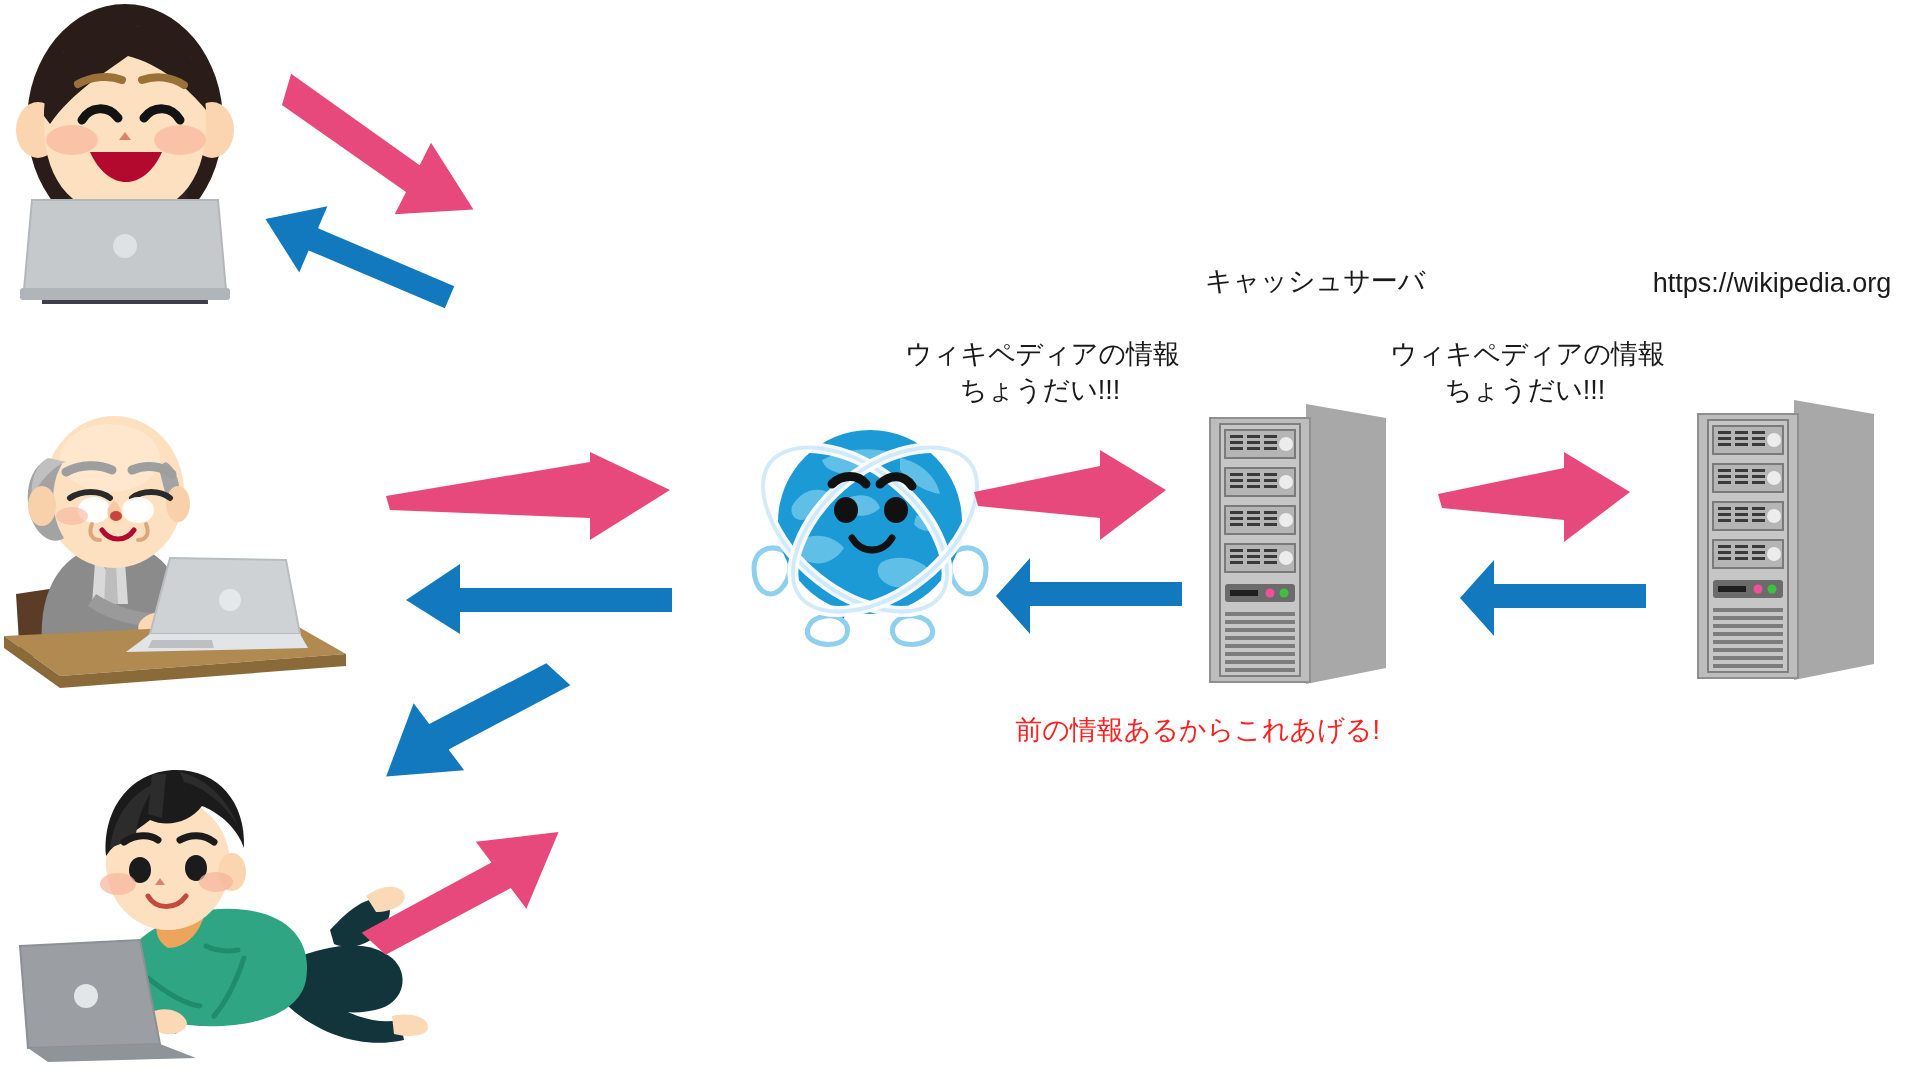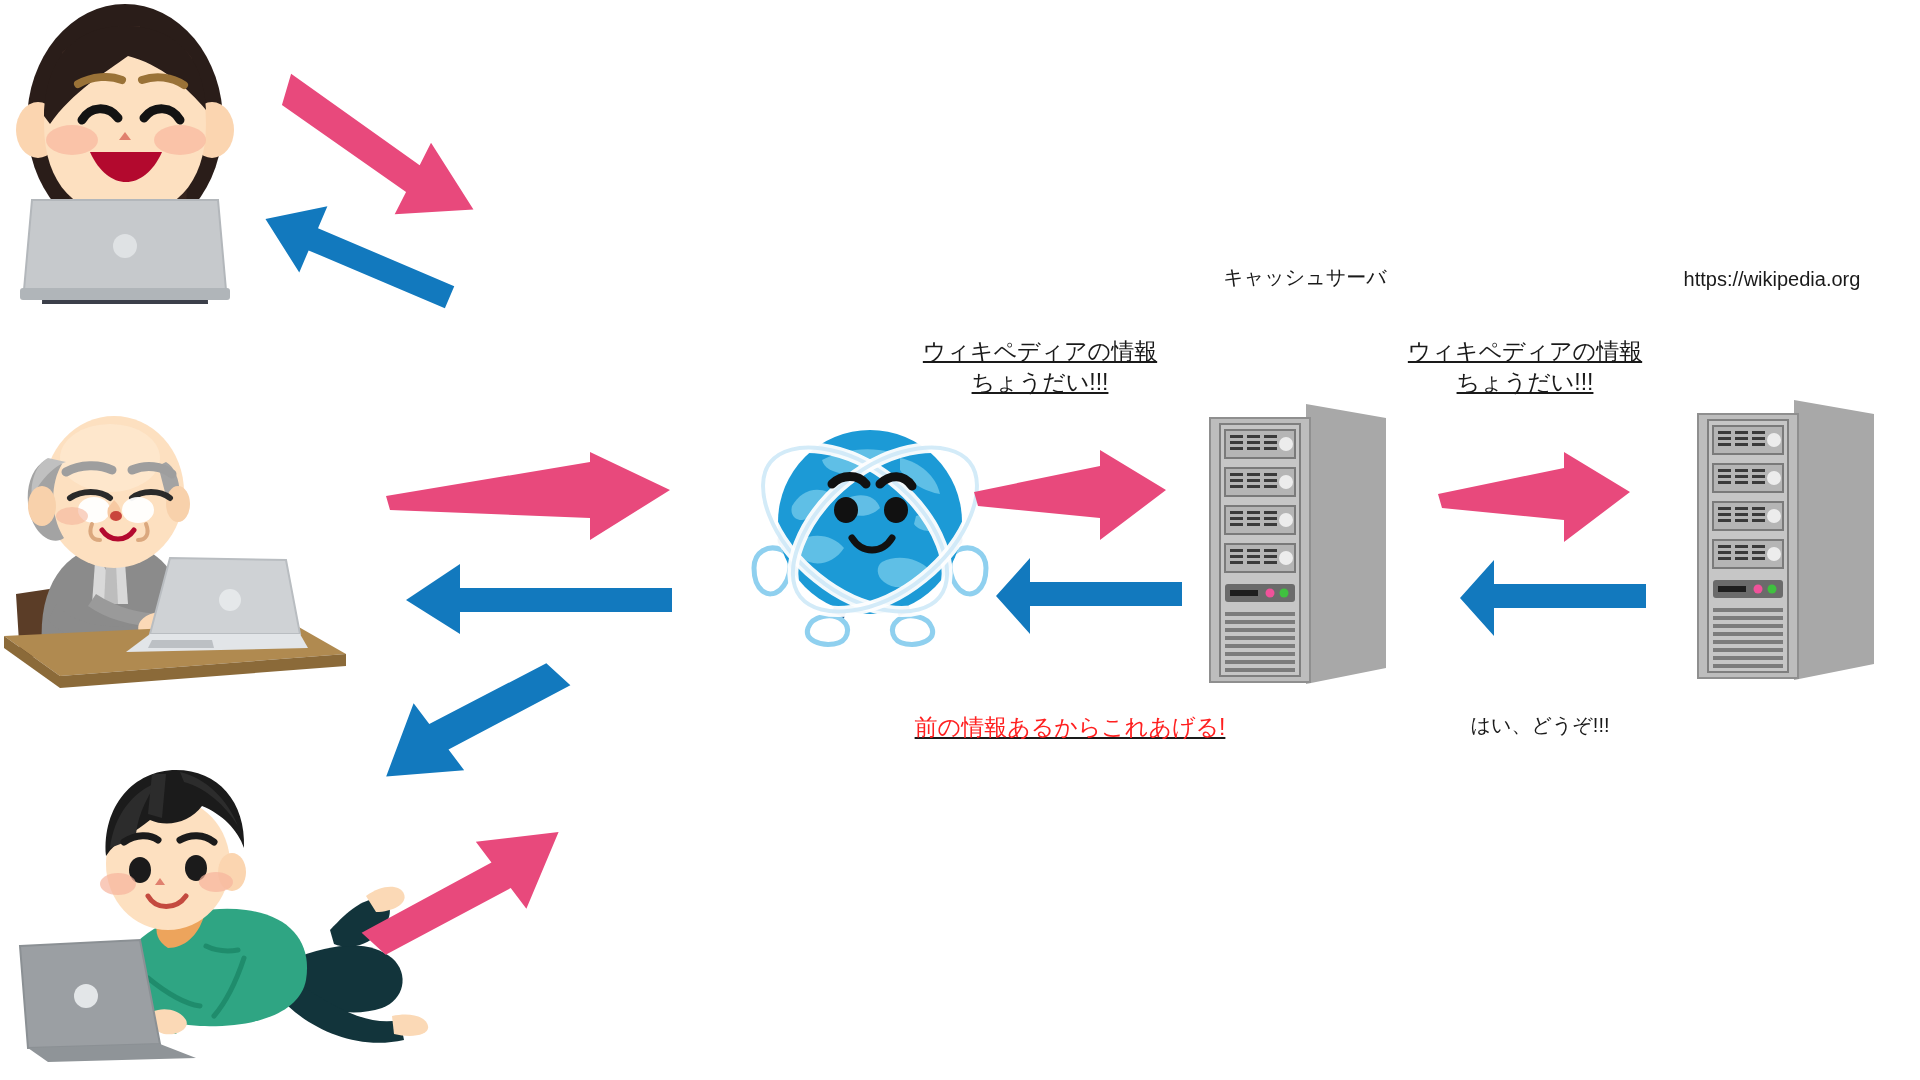--- a/index.html
+++ b/index.html
@@ -19,35 +19,34 @@
     left: 0; top: 0;
     width: 1920px;
     height: 1080px;
     background: #ffffff;
   }
 
   
   .label {
     position: absolute;
     color: #1a1a1a;
-    font-size: 20px;
+    font-size: 27px;
     line-height: 1.32;
     text-align: center;
     white-space: nowrap;
     font-family: "Liberation Sans", "DejaVu Sans", sans-serif;
   }
 
   .label-block {
     position: absolute;
     text-align: center;
     color: #1a1a1a;
-    font-size: 23px;
+    font-size: 27px;
     line-height: 1.34;
     white-space: nowrap;
-    text-decoration: underline;
   }
   .label-block > div { display: block; }
 
   
   .illus { position: absolute; }
   svg { display: block; overflow: visible; }
 </style>
 </head>
 <body>
 
@@ -469,18 +468,17 @@
           <rect x="25" y="240" width="70" height="4"></rect>
         <rect x="25" y="248" width="70" height="4"></rect>
           <rect x="25" y="256" width="70" height="4"></rect>
         <rect x="25" y="264" width="70" height="4"></rect>
           <rect x="25" y="272" width="70" height="4"></rect>
       </g>
     </svg>
   </div>
 
   <div class="label-block" style="left:760px; top:712px; width:620px;">
-    <div class="red" style="color:#ff2020;">前の情報あるからこれあげる!</div>
-  </div>
-
-  <div class="label" style="left:1420px; top:712px; width:240px;">はい、どうぞ!!!</div>
+    <div class="red" style="color:#ff2020;text-align:right;">前の情報あるからこれあげる!</div>
+  </div>
+
 
 </div>
 
 </body></html>

